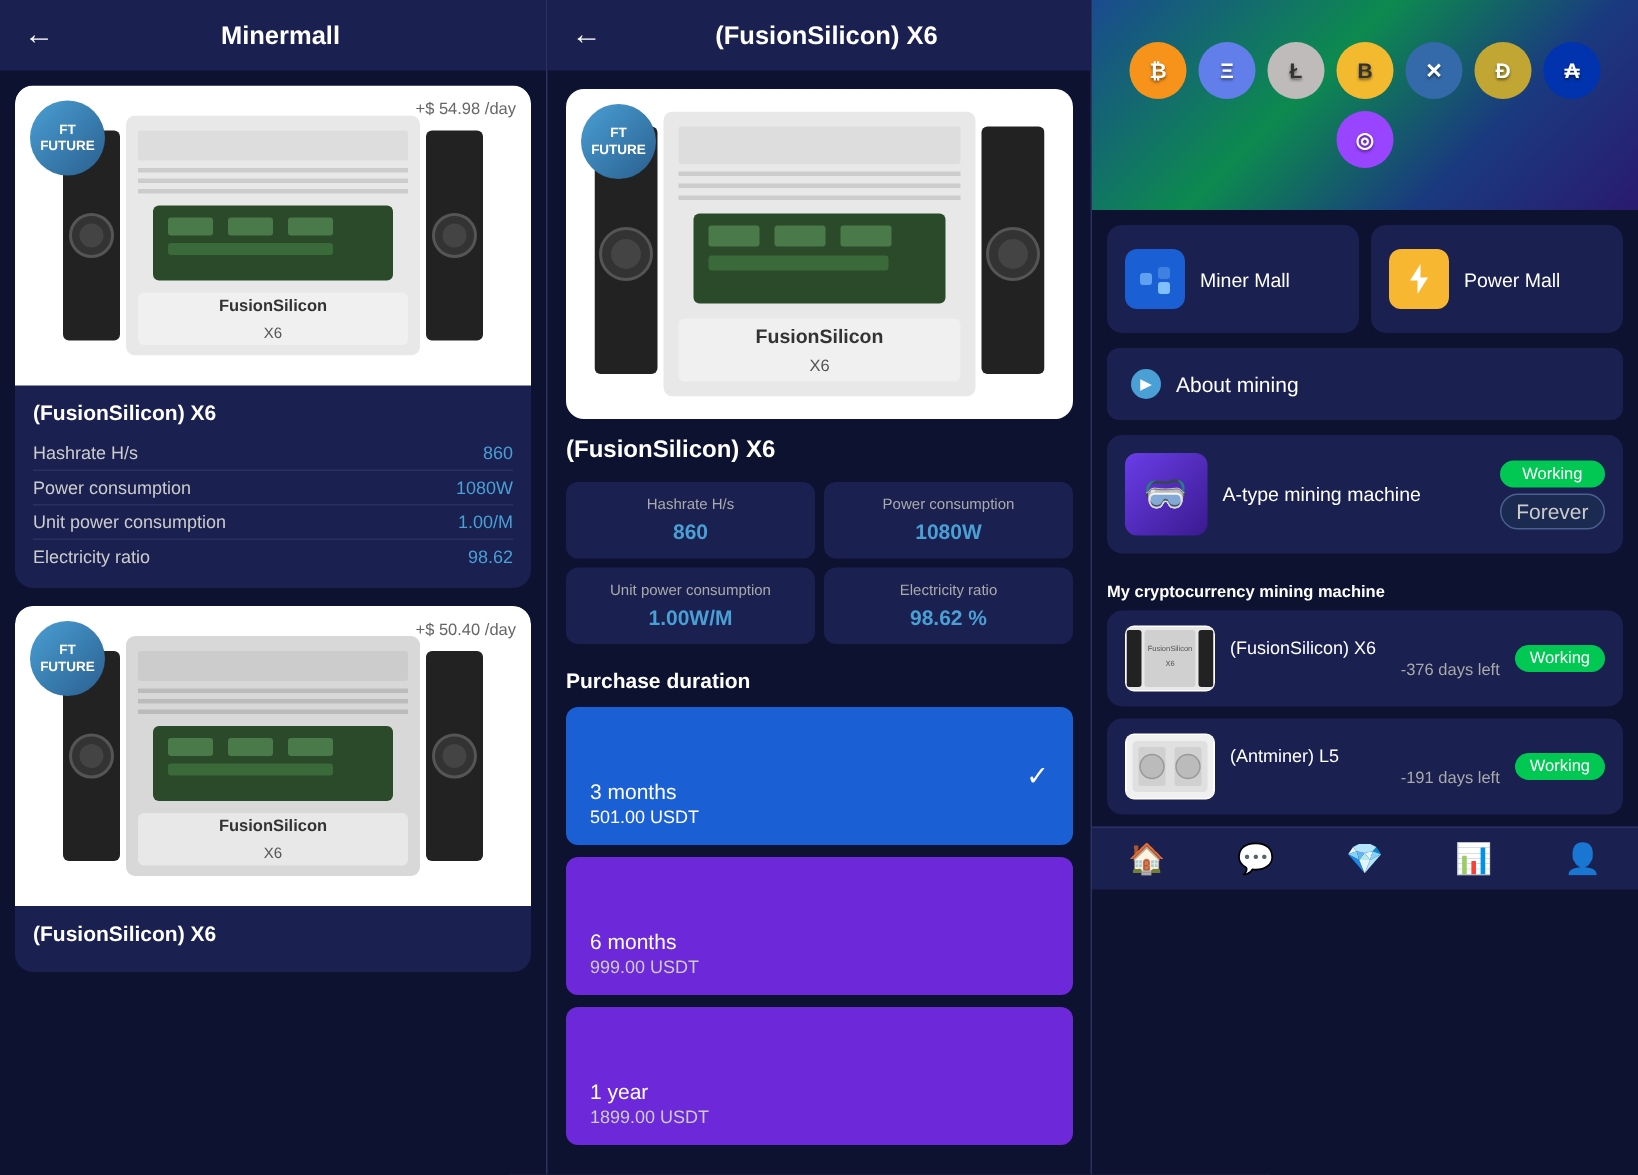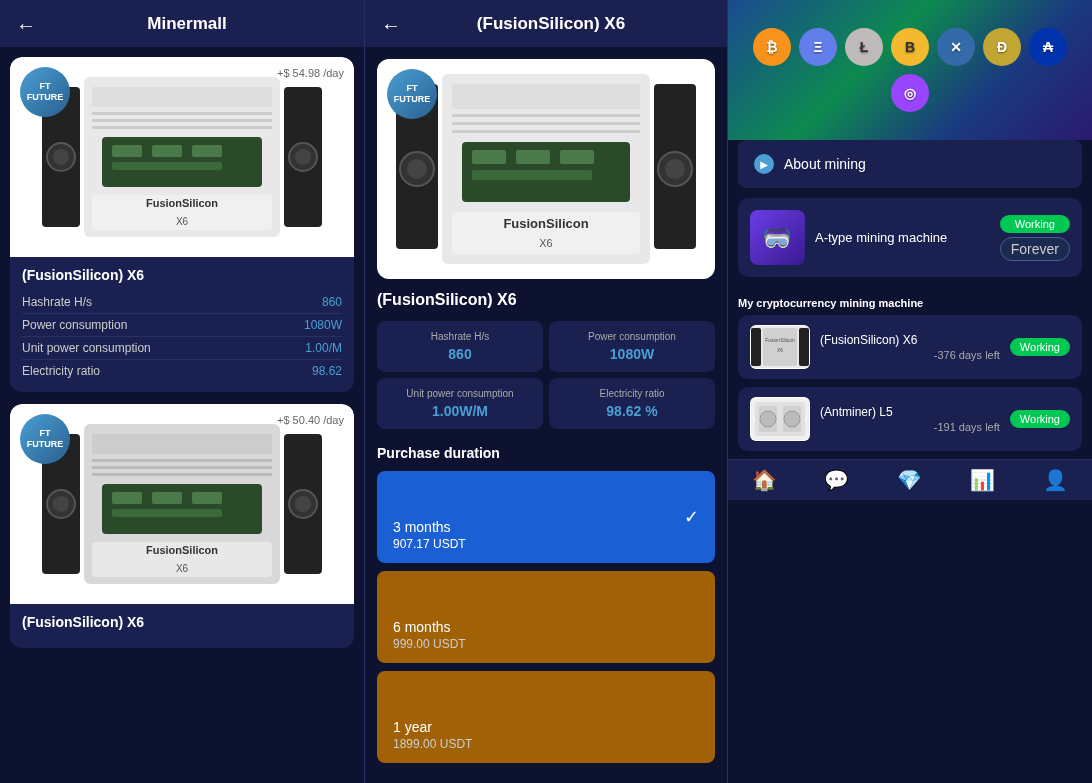--- a/index.html
+++ b/index.html
@@ -176,21 +176,21 @@
       font-weight: 600;
     }
 
     .purchase-duration-title {
       color: white;
       font-size: 14px;
       font-weight: 600;
       margin-bottom: 10px;
     }
     .duration-option {
-      background: #a16207;
+      background: #6d28d9;
       border-radius: 8px;
       padding: 12px 16px;
       margin-bottom: 8px;
       cursor: pointer;
       position: relative;
     }
     .duration-option.selected {
       background: #1a5fd4;
     }
     .duration-name {
@@ -602,21 +602,21 @@
       <div class="spec-box">
         <div class="spec-box-label">Electricity ratio</div>
         <div class="spec-box-value">98.62 %</div>
       </div>
     </div>
 
     <div class="purchase-duration-title">Purchase duration</div>
 
     <div class="duration-option selected">
       <div class="duration-name">3 months</div>
-      <div class="duration-price">907.17 USDT</div>
+      <div class="duration-price">501.00 USDT</div>
       <span class="checkmark">✓</span>
     </div>
 
     <div class="duration-option">
       <div class="duration-name">6 months</div>
       <div class="duration-price">999.00 USDT</div>
     </div>
 
     <div class="duration-option">
       <div class="duration-name">1 year</div>
@@ -634,20 +634,40 @@
       <div class="coin coin-eth">Ξ</div>
       <div class="coin coin-ltc">Ł</div>
       <div class="coin coin-bnb">B</div>
       <div class="coin coin-xrp">✕</div>
       <div class="coin coin-doge">Ð</div>
       <div class="coin coin-ada">₳</div>
       <div class="coin coin-sol">◎</div>
     </div>
   </div>
 
+  <div class="quick-menu">
+    <div class="quick-menu-item">
+      <div class="quick-menu-icon icon-blue">
+        <svg width="24" height="24" viewBox="0 0 24 24" fill="none">
+          <rect x="2" y="8" width="8" height="8" rx="2" fill="#60a0f0"></rect>
+          <rect x="14" y="4" width="8" height="8" rx="2" fill="#4080e0"></rect>
+          <rect x="14" y="14" width="8" height="8" rx="2" fill="#80c0ff"></rect>
+        </svg>
+      </div>
+      <span class="quick-menu-label">Miner Mall</span>
+    </div>
+    <div class="quick-menu-item">
+      <div class="quick-menu-icon icon-yellow">
+        <svg width="24" height="24" viewBox="0 0 24 24">
+          <polygon points="13,2 6,13 11,13 11,22 18,11 13,11" fill="white"></polygon>
+        </svg>
+      </div>
+      <span class="quick-menu-label">Power Mall</span>
+    </div>
+  </div>
 
   <div class="about-mining-bar">
     <div class="play-icon">▶</div>
     <span class="about-mining-text">About mining</span>
   </div>
 
   <div class="machine-status-card">
     <div class="machine-avatar">
       🥽
     </div>

